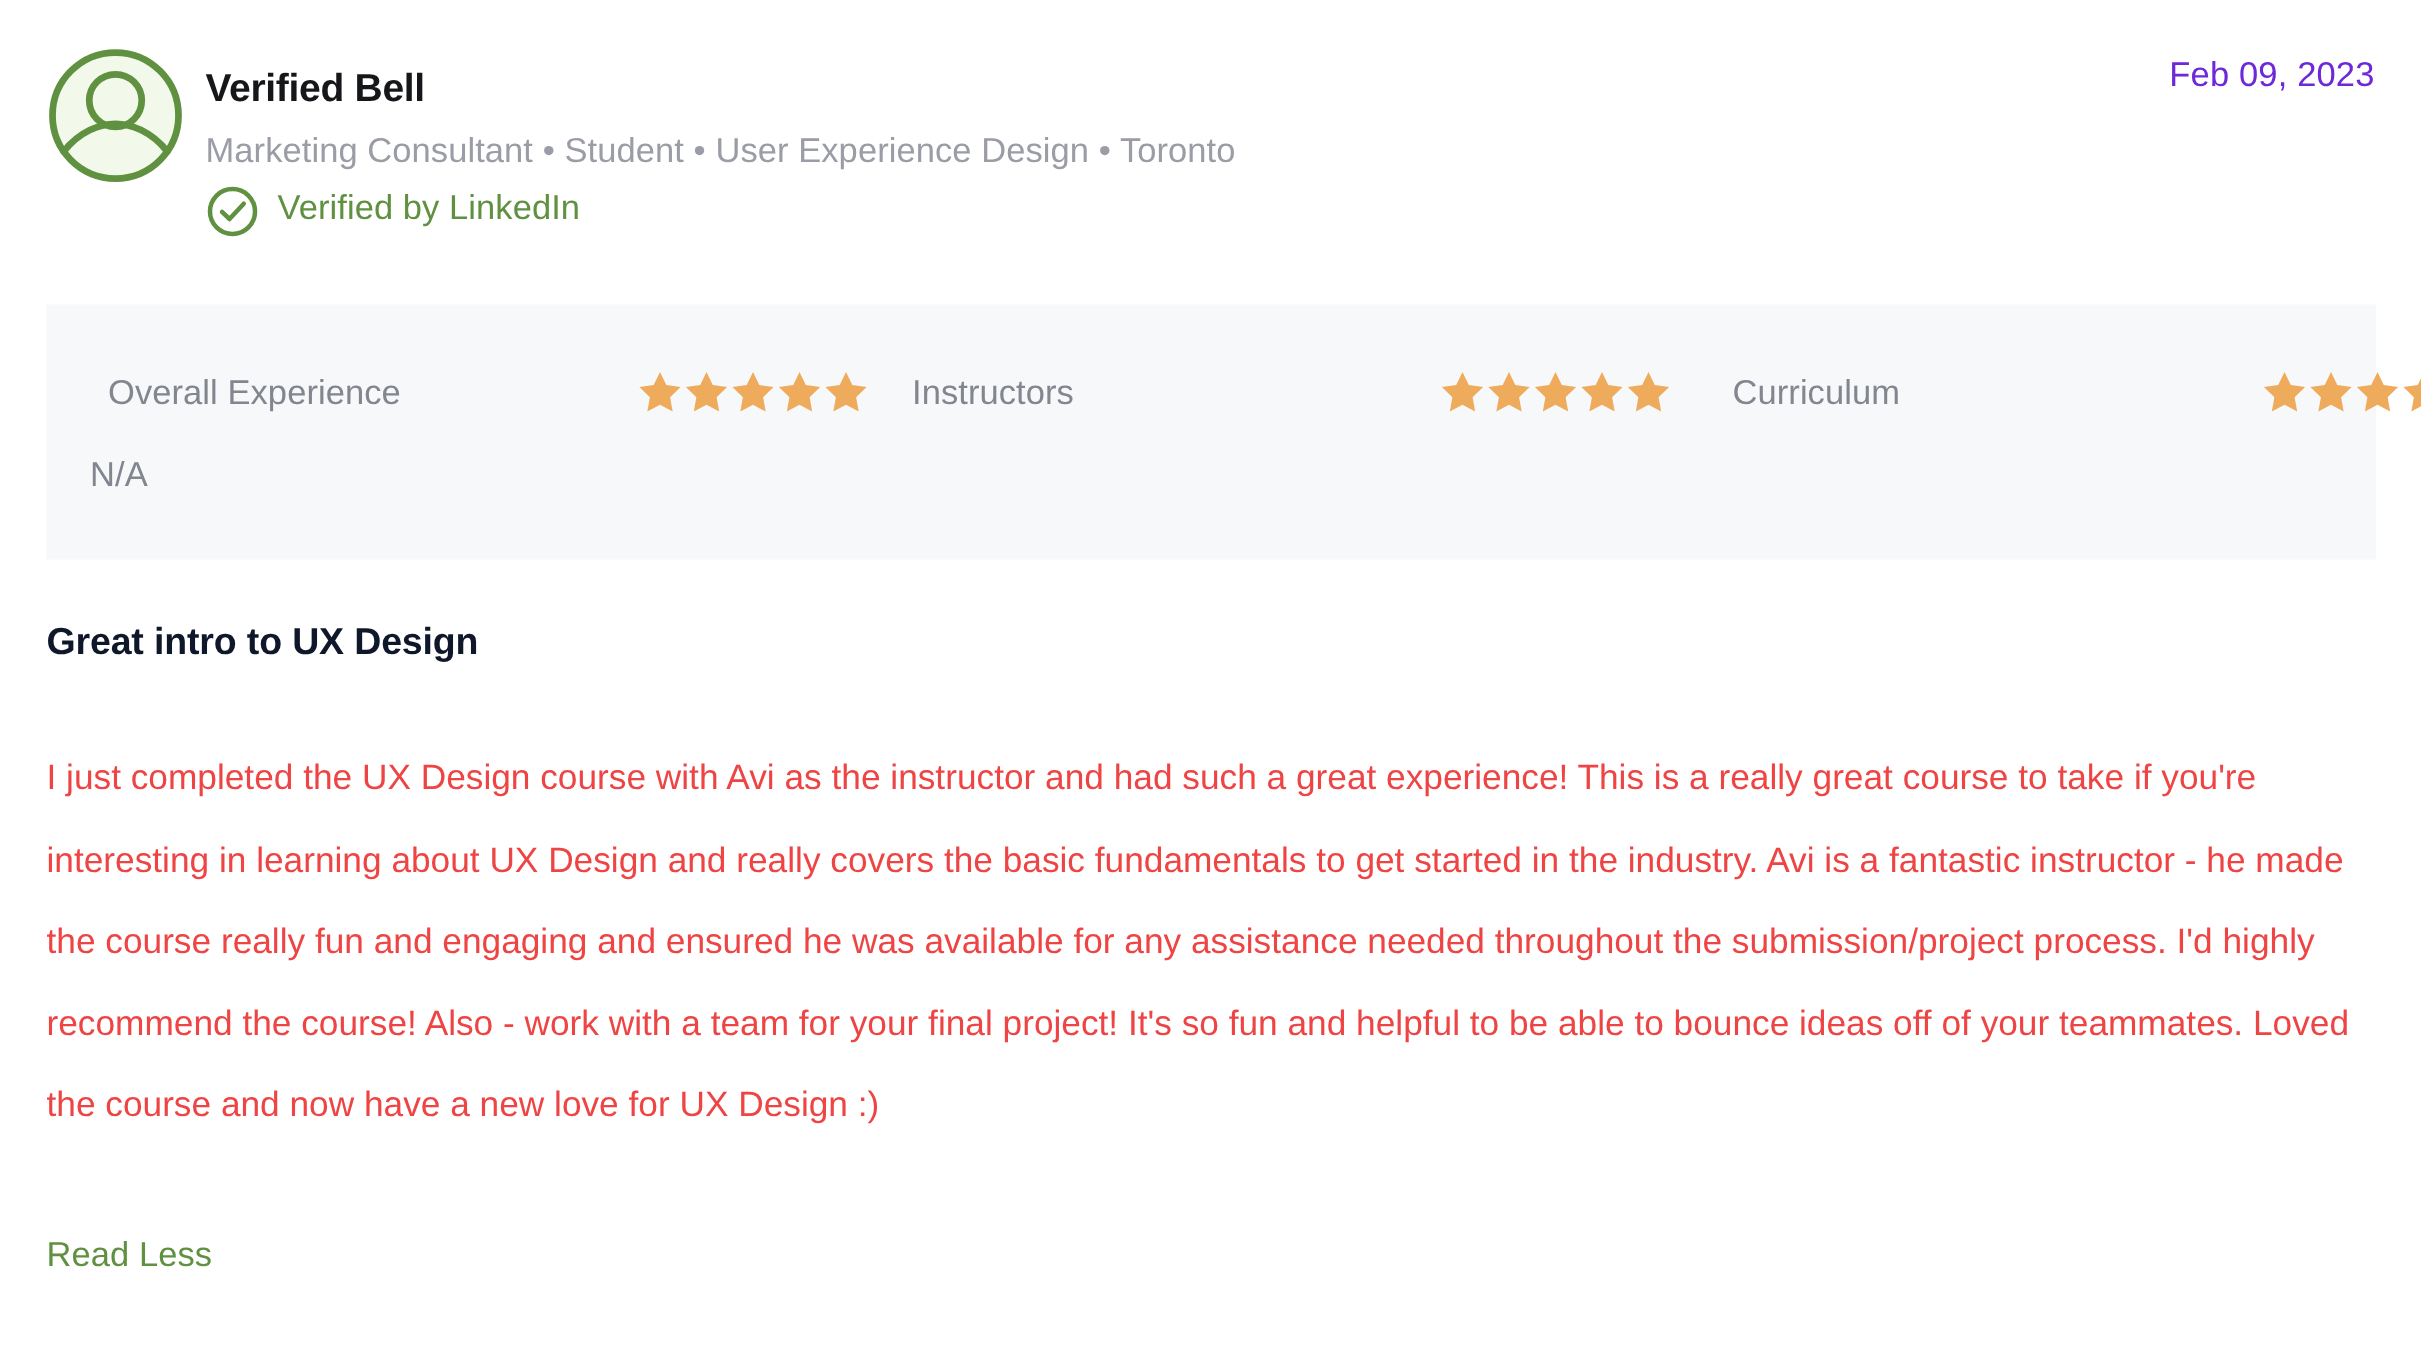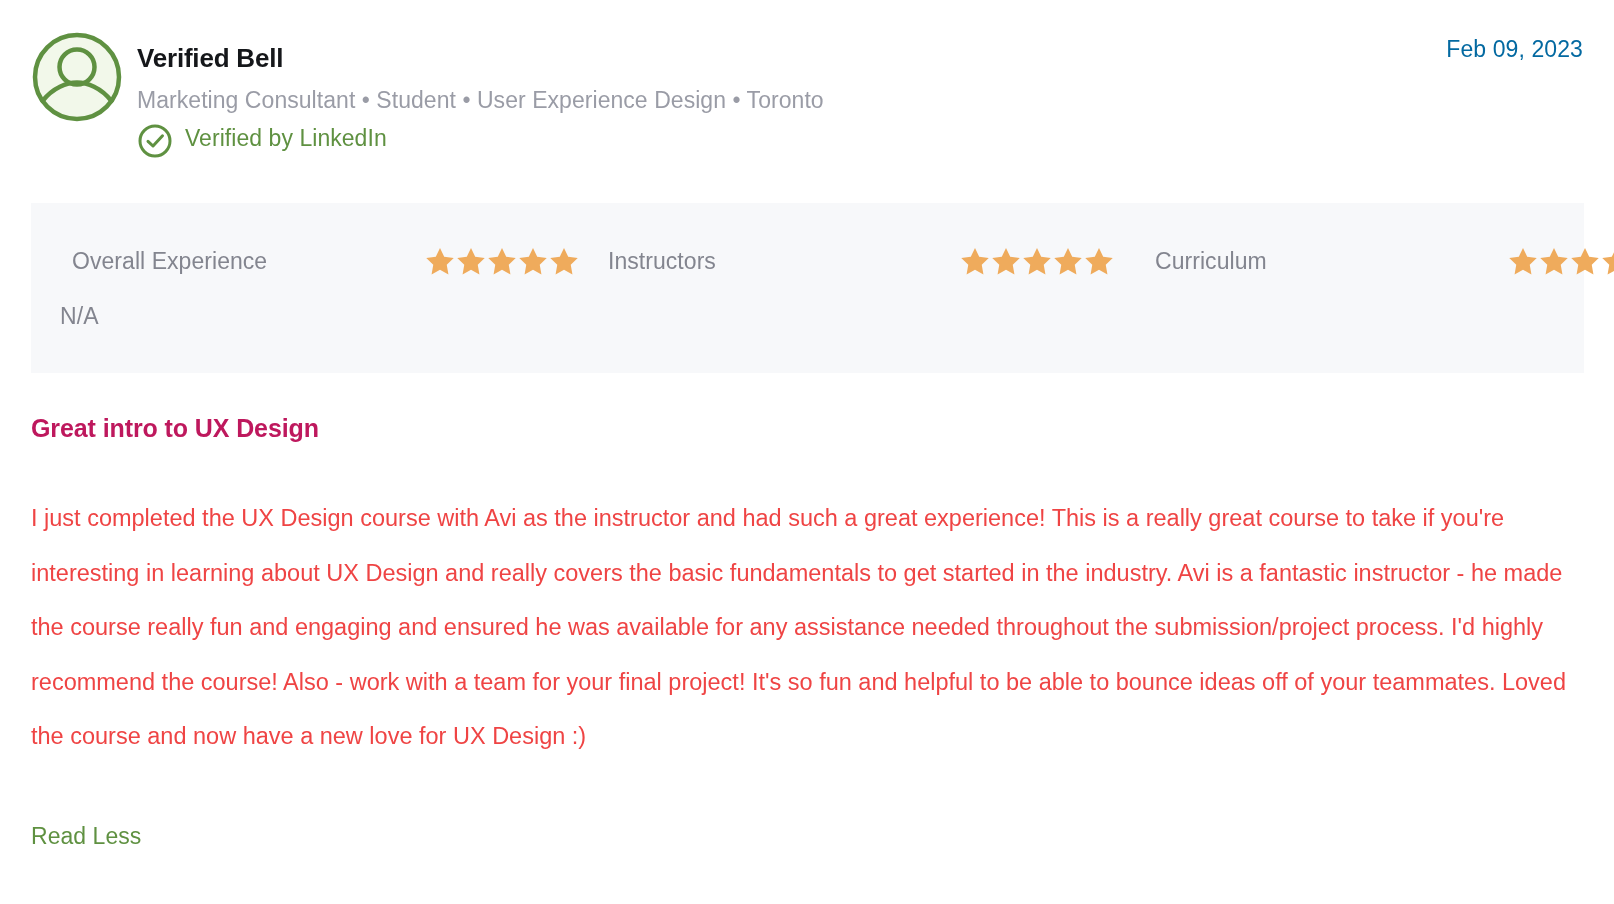--- a/index.html
+++ b/index.html
@@ -82,21 +82,21 @@
     color: #5f9141;
     line-height: 30px;
     letter-spacing: 0.05px;
   }
 
   .review-date {
     position: absolute;
     top: 34px;
     right: 31px;
     font-size: 23px;
-    color: #0369a1;
+    color: #6d28d9;
     line-height: 30px;
     letter-spacing: 0.1px;
   }
 
   
   .ratings-panel {
     position: absolute;
     left: 31px;
     top: 203px;
     width: 1553px;
@@ -145,21 +145,21 @@
     letter-spacing: 0.1px;
   }
 
   
   .review-title {
     position: absolute;
     left: 31px;
     top: 412px;
     font-size: 25px;
     font-weight: bold;
-    color: #be185d;
+    color: #0f172a;
     line-height: 33px;
     letter-spacing: -0.1px;
     margin: 0;
   }
 
   .review-body {
     position: absolute;
     left: 31px;
     top: 491px;
     width: 1552px;

